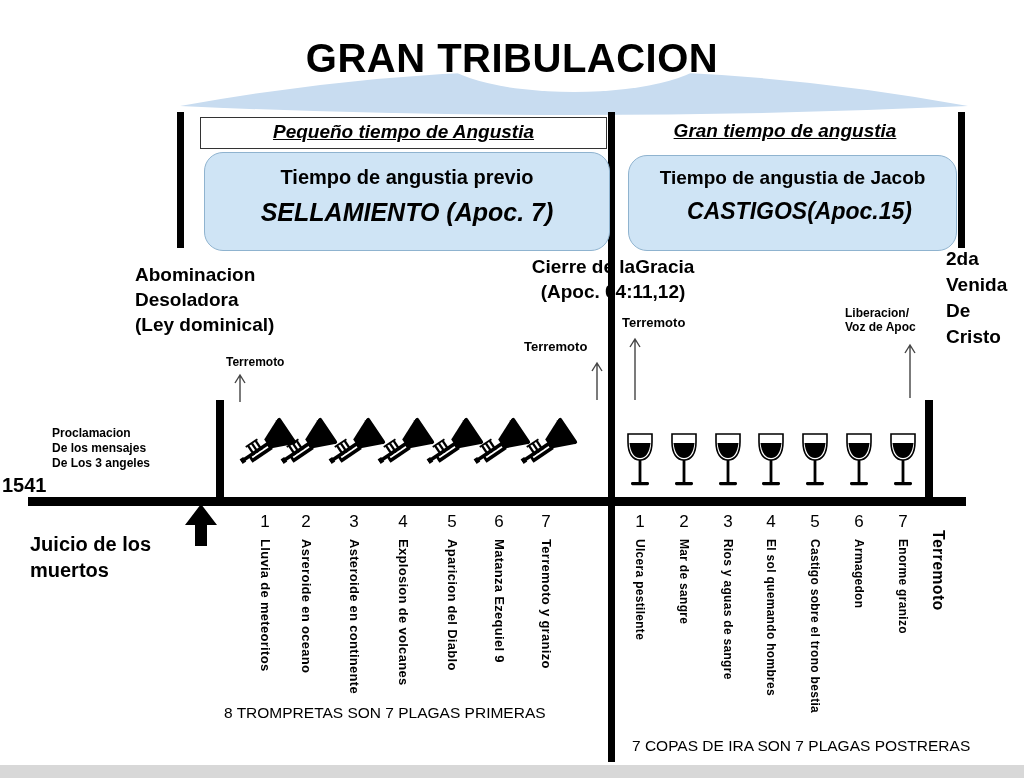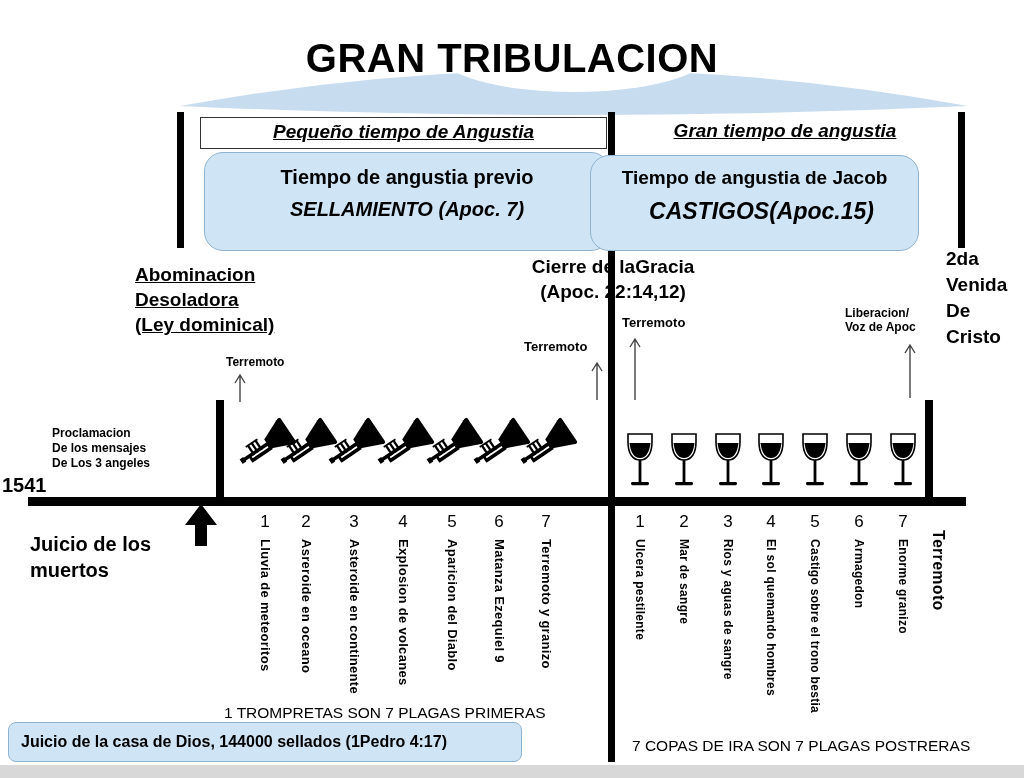--- a/index.html
+++ b/index.html
@@ -19,28 +19,28 @@
   .wall-right{left:925px;}
   .timeline{left:28px;top:497px;width:938px;height:9px;background:#000;}
 
   .hdr{top:117px;height:30px;line-height:28px;text-align:center;font-size:19px;font-weight:bold;
        font-style:italic;text-decoration:underline;background:#fff;}
   .hdr-left{left:200px;width:405px;border:1px solid #333;}
   .hdr-right{left:620px;width:330px;}
 
   .bluebox{background:#cfe4f5;border:1px solid #8fb3cf;border-radius:19px;text-align:center;}
   .box-left{left:204px;top:152px;width:404px;height:97px;}
-  .box-right{left:590px;top:155px;width:327px;height:94px;}
+  .box-right{left:628px;top:155px;width:327px;height:94px;}
   .box-l1{font-size:20px;font-weight:bold;margin-top:13px;}
   .box-right .box-l1{font-size:19px;margin-top:11px;}
-  .box-l2{font-size:20px;font-weight:bold;font-style:italic;margin-top:9px;}
+  .box-l2{font-size:25px;font-weight:bold;font-style:italic;margin-top:9px;}
   .box-right .box-l2{font-size:23px;padding-left:14px;}
 
   .evt{font-weight:bold;font-size:19px;line-height:25px;}
-  .abominacion{left:135px;top:262px;text-decoration:underline;}
+  .abominacion{left:135px;top:262px;}
   .cierre{left:488px;top:254px;width:250px;text-align:center;}
   .venida{left:946px;top:246px;line-height:26px;}
 
   .small-evt{font-weight:bold;font-size:13px;line-height:14px;}
   .terr-a{left:226px;top:355px;font-size:12px;}
   .terr-b{left:524px;top:340px;}
   .terr-c{left:622px;top:316px;}
   .liberacion{left:845px;top:306px;font-size:12px;}
 
   .margin-note{font-weight:bold;font-size:12px;line-height:15px;}
@@ -115,21 +115,21 @@
   </div>
   <div class="abs bluebox box-right">
     <div class="box-l1">Tiempo de angustia de Jacob</div>
     <div class="box-l2">CASTIGOS(Apoc.15)</div>
   </div>
 
   <div class="abs evt ml abominacion">Abominacion
 Desoladora
 (Ley dominical)</div>
   <div class="abs evt ml cierre">Cierre de laGracia
-(Apoc. 22:14,12)</div>
+(Apoc. 04:11,12)</div>
   <div class="abs evt ml venida">2da
 Venida
 De
 Cristo</div>
 
   <div class="abs small-evt terr-a">Terremoto</div>
   <div class="abs small-evt terr-b">Terremoto</div>
   <div class="abs small-evt terr-c">Terremoto</div>
   <div class="abs small-evt ml liberacion">Liberacion/
 Voz de Apoc</div>
@@ -261,19 +261,18 @@
   </div>
   <div class="col cupcol" style="left:886px">
     <div class="num">7</div>
     <div class="vwrap"><span class="vlabel">Enorme granizo</span></div>
   </div>
 
   <div class="col terr-final">
     <div class="vwrap"><span class="vlabel">Terremoto</span></div>
   </div>
 
-  <div class="abs caption cap-trumpets">1 TROMPRETAS SON 7 PLAGAS PRIMERAS</div>
+  <div class="abs caption cap-trumpets">8 TROMPRETAS SON 7 PLAGAS PRIMERAS</div>
   <div class="abs caption cap-cups">7 COPAS DE IRA SON 7 PLAGAS  POSTRERAS</div>
 
-  <div class="abs sealedbox">Juicio de la casa de Dios, 144000 sellados (1Pedro 4:17)</div>
 
   <div class="abs bottom-strip"></div>
 </div>
 
 </body></html>

